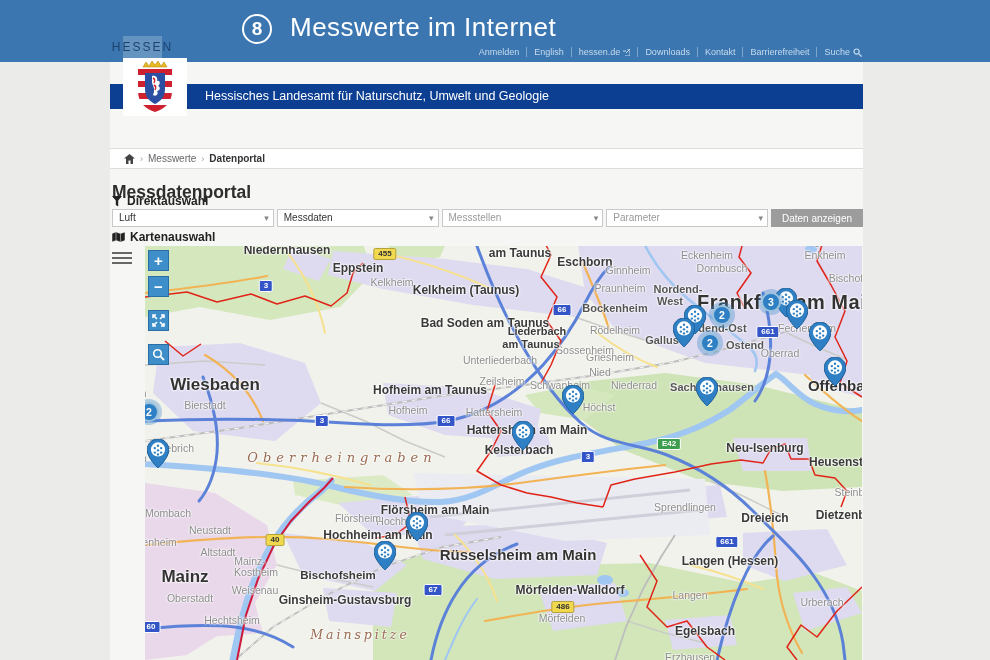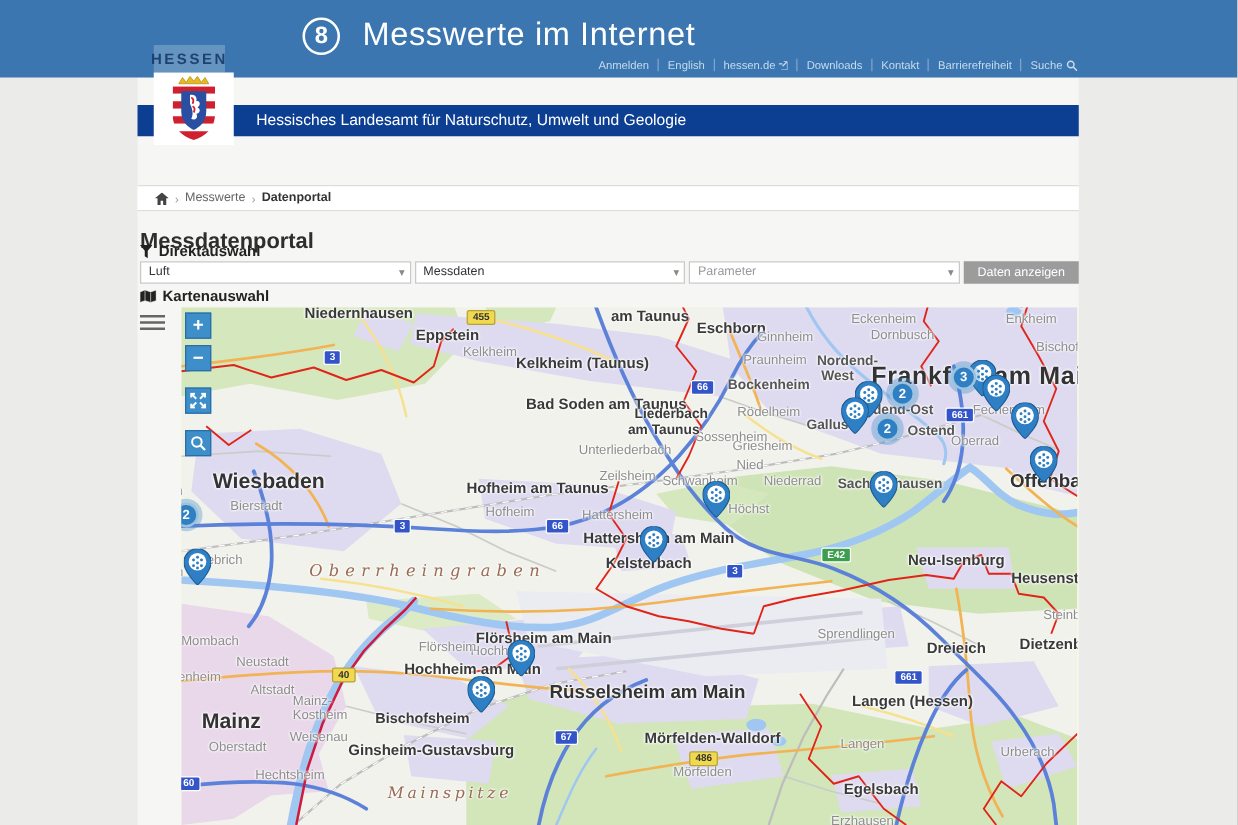--- a/index.html
+++ b/index.html
@@ -8,22 +8,22 @@
   .content-col{position:absolute;left:110px;top:62px;width:753px;height:598px;background:#f6f6f4;}
   
   .banner{position:absolute;left:0;top:0;width:990px;height:62px;background:#3b76b0;}
   .circle8{position:absolute;left:242px;top:14px;width:30px;height:30px;border:2px solid #fff;border-radius:50%;
            color:#fff;font-size:19px;font-weight:bold;display:flex;align-items:center;justify-content:center;}
   .banner-title{position:absolute;left:290px;top:12px;color:#fff;font-size:26px;letter-spacing:.5px;white-space:nowrap;}
   .top-links{position:absolute;right:128px;top:47px;display:flex;align-items:center;font-size:9px;color:#c6dbee;}
   .top-links span.lnk{padding:0 7px;border-right:1px solid rgba(255,255,255,.35);display:flex;align-items:center;gap:3px;cursor:pointer;}
   .top-links span.lnk:last-child{border-right:none;padding-right:0;}
   
-  .hessen-word{position:absolute;left:123px;top:36px;width:57px;height:22px;background:rgba(255,255,255,.22);
-               color:#1d4170;font-size:12px;font-weight:bold;letter-spacing:2px;display:flex;align-items:center;justify-content:center;}
+  .hessen-word{position:absolute;left:123px;top:36px;width:39px;height:22px;background:rgba(255,255,255,.22);
+               color:#1d4170;font-size:12px;font-weight:normal;letter-spacing:2px;display:flex;align-items:center;justify-content:center;}
   .arms-box{position:absolute;left:123px;top:58px;width:64px;height:58px;background:#fff;display:flex;align-items:center;justify-content:center;z-index:3;}
   
   .inst-bar{position:absolute;left:110px;top:84px;width:753px;height:25px;background:#0c3e92;color:#fff;
             font-size:12.5px;line-height:25px;padding-left:95px;white-space:nowrap;z-index:2;}
   
   .main-nav{position:absolute;left:112px;top:122px;height:22px;display:flex;gap:28px;}
   .main-nav .nav-item{font-size:12.5px;font-weight:bold;letter-spacing:.4px;cursor:pointer;padding-bottom:4px;}
   .main-nav .blue{color:#19366b;}
   .main-nav .olive{color:#454d20;}
   .main-nav .active{border-bottom:2.5px solid #19366b;}
@@ -137,20 +137,21 @@
   <div class="sec-label" style="top:194px">
     <svg width="10" height="11" viewBox="0 0 10 11">
       <path d="M0,0 H10 L6.2,4.5 V10.5 L3.8,9 V4.5 Z" fill="#222"></path>
     </svg>
     <span>Direktauswahl</span>
   </div>
   <div class="filter-row">
     <div style="display:flex;flex:1;gap:3px" id="selects-row">
         <div class="sel">Luft</div>
         <div class="sel">Messdaten</div>
+        <div class="sel muted">Messstellen</div>
         <div class="sel muted">Parameter</div>
       </div>
     <button class="show-btn">Daten anzeigen</button>
   </div>
 
   <div class="sec-label" style="top:230px">
     <svg width="13" height="10" viewBox="0 0 13 10">
       <path d="M0,1.5 L4,0 L8.5,1.5 L13,0 V8.5 L8.5,10 L4,8.5 L0,10 Z M4,0.5 V8 M8.5,2 V9.5" fill="#222" stroke="#f6f6f4" stroke-width="0.5"></path>
     </svg>
     <span>Kartenauswahl</span>
@@ -354,21 +355,21 @@
           <div class="ml dist" style="left: 677px; top: 367px;">Urberach</div>
           <div class="ml dist" style="left: 545px; top: 422px;">Erzhausen</div>
           <span class="shield b" style="left: 121px; top: 51px;">3</span>
           <span class="shield y" style="left: 240px; top: 19px;">455</span>
           <span class="shield b" style="left: 417px; top: 75px;">66</span>
           <span class="shield b" style="left: 623px; top: 97px;">661</span>
           <span class="shield b" style="left: 177px; top: 186px;">3</span>
           <span class="shield b" style="left: 301px; top: 186px;">66</span>
           <span class="shield b" style="left: 443px; top: 222px;">3</span>
           <span class="shield g" style="left: 524px; top: 209px;">E42</span>
-          <span class="shield b" style="left: 288px; top: 355px; margin-left: 20px;">67</span>
+          <span class="shield b" style="left: 288px; top: 355px;">67</span>
           <span class="shield y" style="left: 130px; top: 305px;">40</span>
           <span class="shield b" style="left: 582px; top: 307px;">661</span>
           <span class="shield y" style="left: 418px; top: 372px;">486</span>
           <span class="shield b" style="left: 6px; top: 392px;">60</span>
           <div class="pin" style="left: 539px; top: 70px;"><svg width="22" height="29" viewBox="0 0 24 32">
               <path d="M12 0C5.4 0 0 5.4 0 12c0 9 12 20 12 20s12-11 12-20C24 5.4 18.6 0 12 0z" fill="#2e7fc3" stroke="#1b5c94"></path>
               <circle cx="12" cy="11.5" r="7.8" fill="#fff"></circle>
               <g fill="#2e7fc3">
                 <circle cx="12" cy="7.5" r="1.3"></circle>
                 <circle cx="8.5" cy="10" r="1.3"></circle>

